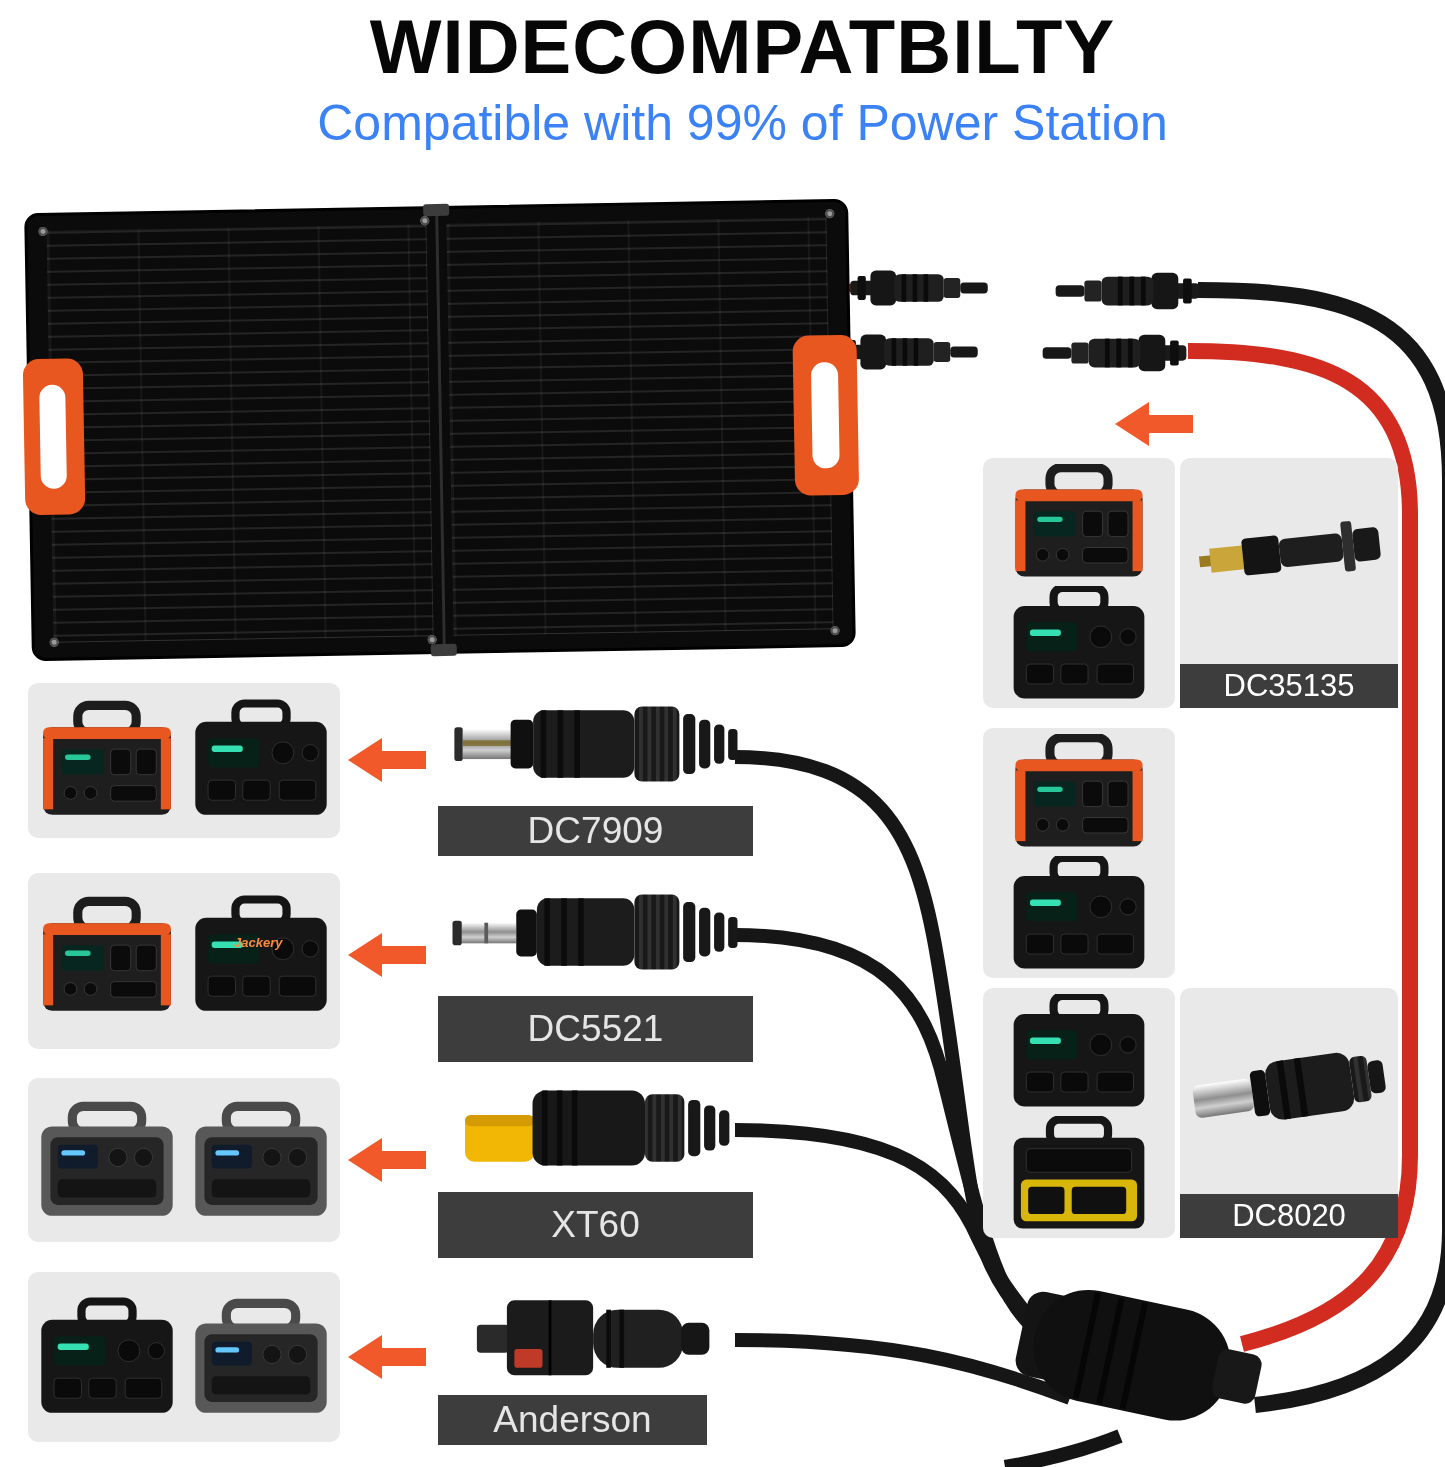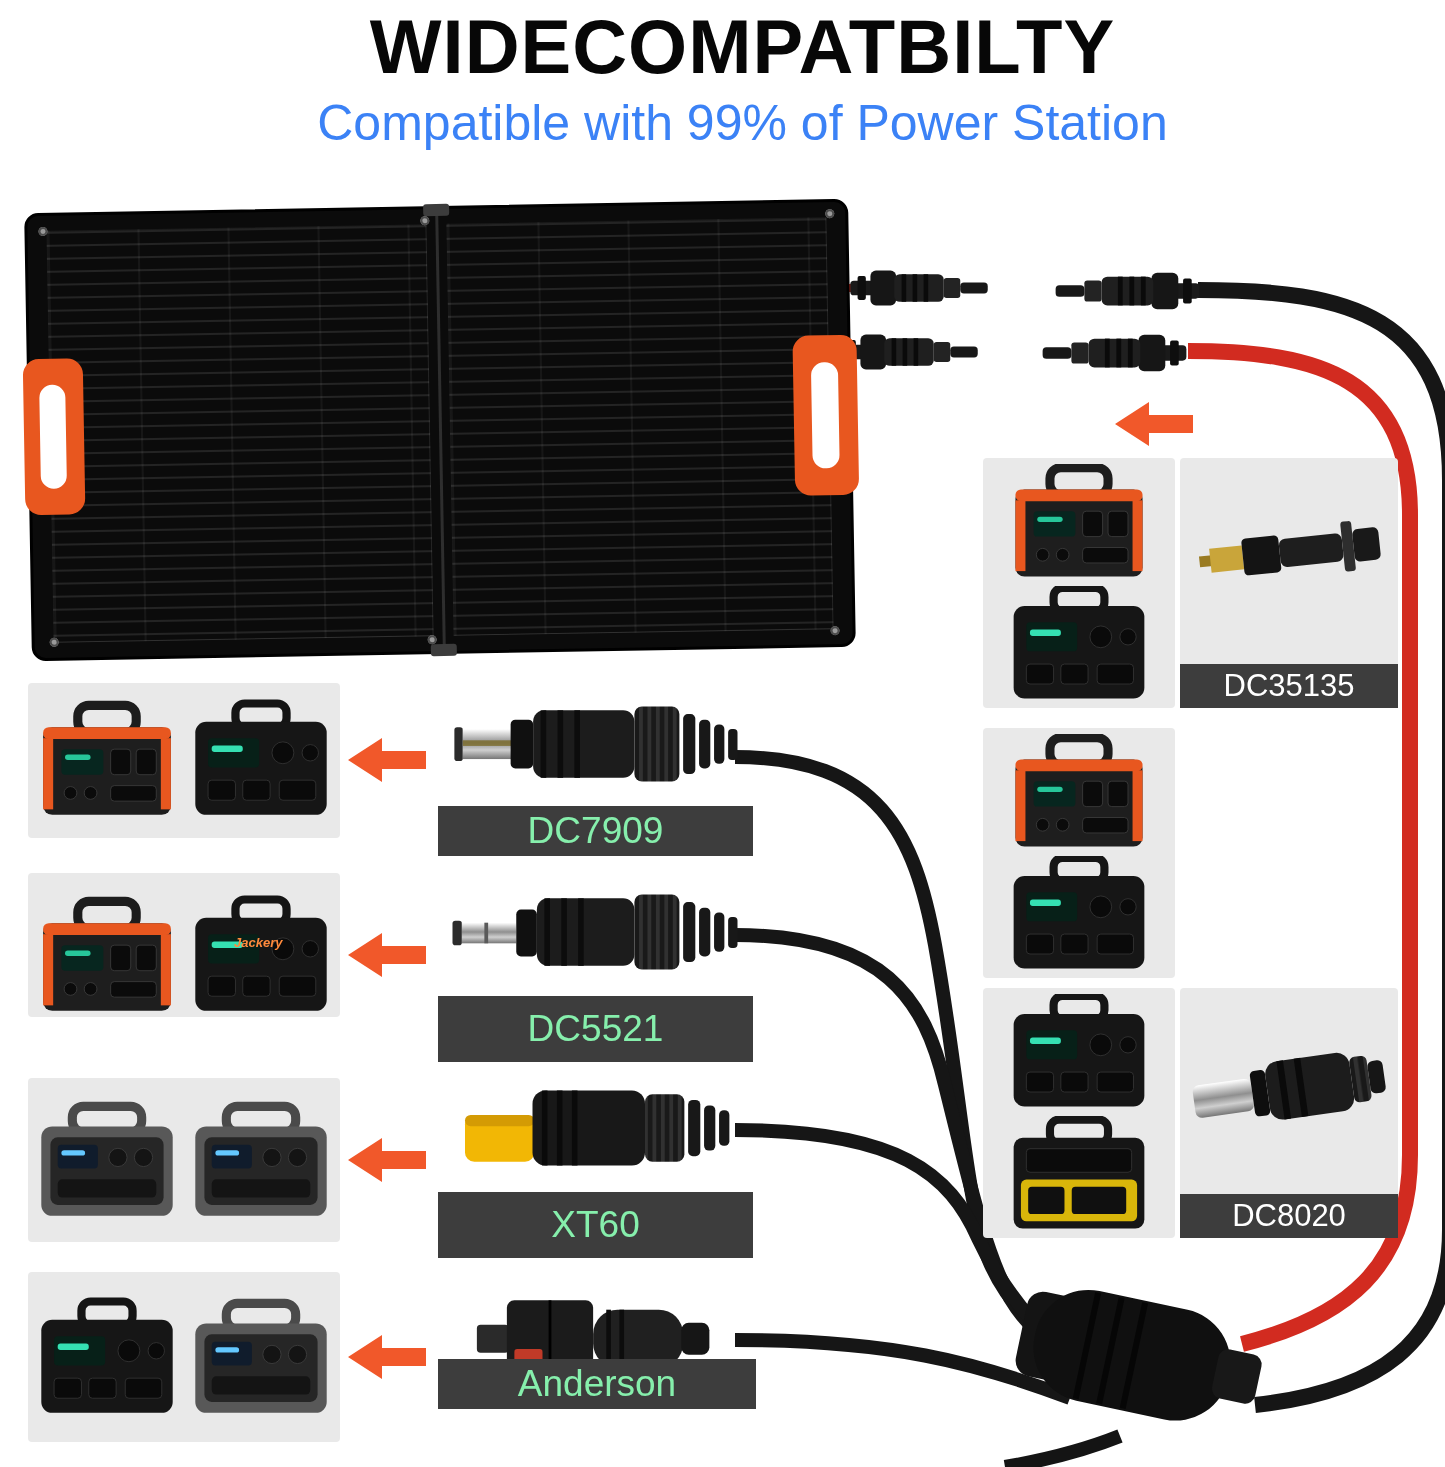--- a/index.html
+++ b/index.html
@@ -34,23 +34,23 @@
   .fold { position:absolute; left:50%; top:8px; bottom:8px; width:3px; margin-left:-1px;
           background:#2e2e2e; }
   .fold-clip { position:absolute; left:50%; width:26px; height:12px; margin-left:-13px;
                background:#3c3c3c; border-radius:3px; }
   .grommet { position:absolute; width:9px; height:9px; border-radius:50%;
              background:#9a9a9a; box-shadow:inset 0 0 0 2px #4c4c4c; }
   .handle { position:absolute; background:#e8571f; border-radius:16px; }
   .handle .slot { position:absolute; background:#ffffff; border-radius:13px; }
 
   
-  .graybox { position:absolute; background:#e9e9e9; border-radius:4px; z-index:2; }
+  .graybox { position:absolute; background:#e9e9e9; border-radius:10px; z-index:2; }
   .labelbar {
-    position:absolute; background:#3d3d3d; color:#86efac; z-index:3;
+    position:absolute; background:#3d3d3d; color:#e5e5e5; z-index:3;
     display:flex; align-items:center; justify-content:center;
     font-size:37px; font-weight:400;
   }
   .card-bar {
     position:absolute; left:0; right:0; bottom:0; height:44px;
     background:#3d3d3d; color:#fff; display:flex; align-items:center; justify-content:center;
     font-size:31px;
   }
   .arrow { position:absolute; z-index:4; }
   .cablelayer { position:absolute; inset:0; z-index:1; pointer-events:none; }
@@ -212,21 +212,21 @@
   <svg class="arrow" style="left:328px;top:1335px" width="78" height="44" viewBox="0 0 78 44">
     <polygon points="0,22 34,0 34,13 78,13 78,31 34,31 34,44" fill="#F1582A"></polygon>
   </svg>
 
   <div class="graybox" style="left:8px;top:683px;width:312px;height:155px">
     <svg width="312" height="155" viewBox="0 0 312 155">
       <use href="#st-orange" x="6" y="10" width="146" height="136"></use>
       <use href="#st-black" x="160" y="10" width="146" height="136"></use>
     </svg>
   </div>
-  <div class="graybox" style="left:8px;top:873px;width:312px;height:144px">
+  <div class="graybox" style="left:8px;top:873px;width:312px;height:176px">
     <svg width="312" height="164" viewBox="0 0 312 164">
       <use href="#st-orange" x="6" y="14" width="146" height="140"></use>
       <use href="#st-black" x="160" y="14" width="146" height="140"></use>
     </svg>
     <span class="brand-tag" style="left:206px;top:62px">Jackery</span>
   </div>
   <div class="graybox" style="left:8px;top:1078px;width:312px;height:164px">
     <svg width="312" height="164" viewBox="0 0 312 164">
       <use href="#st-gray" x="6" y="14" width="146" height="140"></use>
       <use href="#st-gray" x="160" y="14" width="146" height="140"></use>
@@ -290,21 +290,21 @@
   <svg class="conn-art" style="left:425px;top:1280px" width="300" height="110" viewBox="0 0 320 110">
     <rect x="34" y="44" width="34" height="30" rx="4" fill="#2a2a2a"></rect>
     <rect x="66" y="18" width="92" height="80" rx="8" fill="#1b1b1b"></rect>
     <line x1="112" y1="18" x2="112" y2="98" stroke="#000" stroke-width="3"></line>
     <rect x="74" y="70" width="30" height="20" rx="3" fill="#c03a28"></rect>
     <rect x="158" y="28" width="96" height="62" rx="26" fill="#202020"></rect>
     <rect x="172" y="28" width="5" height="62" fill="#0c0c0c"></rect>
     <rect x="186" y="28" width="5" height="62" fill="#0c0c0c"></rect>
     <rect x="252" y="42" width="30" height="34" rx="8" fill="#161616"></rect>
   </svg>
-  <div class="labelbar" style="left:418px;top:1359px;width:318px;height:50px">Anderson</div>
+  <div class="labelbar" style="left:418px;top:1395px;width:269px;height:50px">Anderson</div>
 
   <div class="graybox" style="left:963px;top:458px;width:192px;height:250px">
     <svg width="192" height="250" viewBox="0 0 192 250">
       <use href="#st-orange" x="14" y="6" width="164" height="118"></use>
       <use href="#st-black" x="14" y="128" width="164" height="118"></use>
     </svg>
   </div>
   <div class="graybox" style="left:1160px;top:458px;width:218px;height:250px">
     <svg class="conn-art" style="left:0;top:0" width="218" height="200" viewBox="0 0 200 180">
       <g transform="rotate(-6 100 90)">

